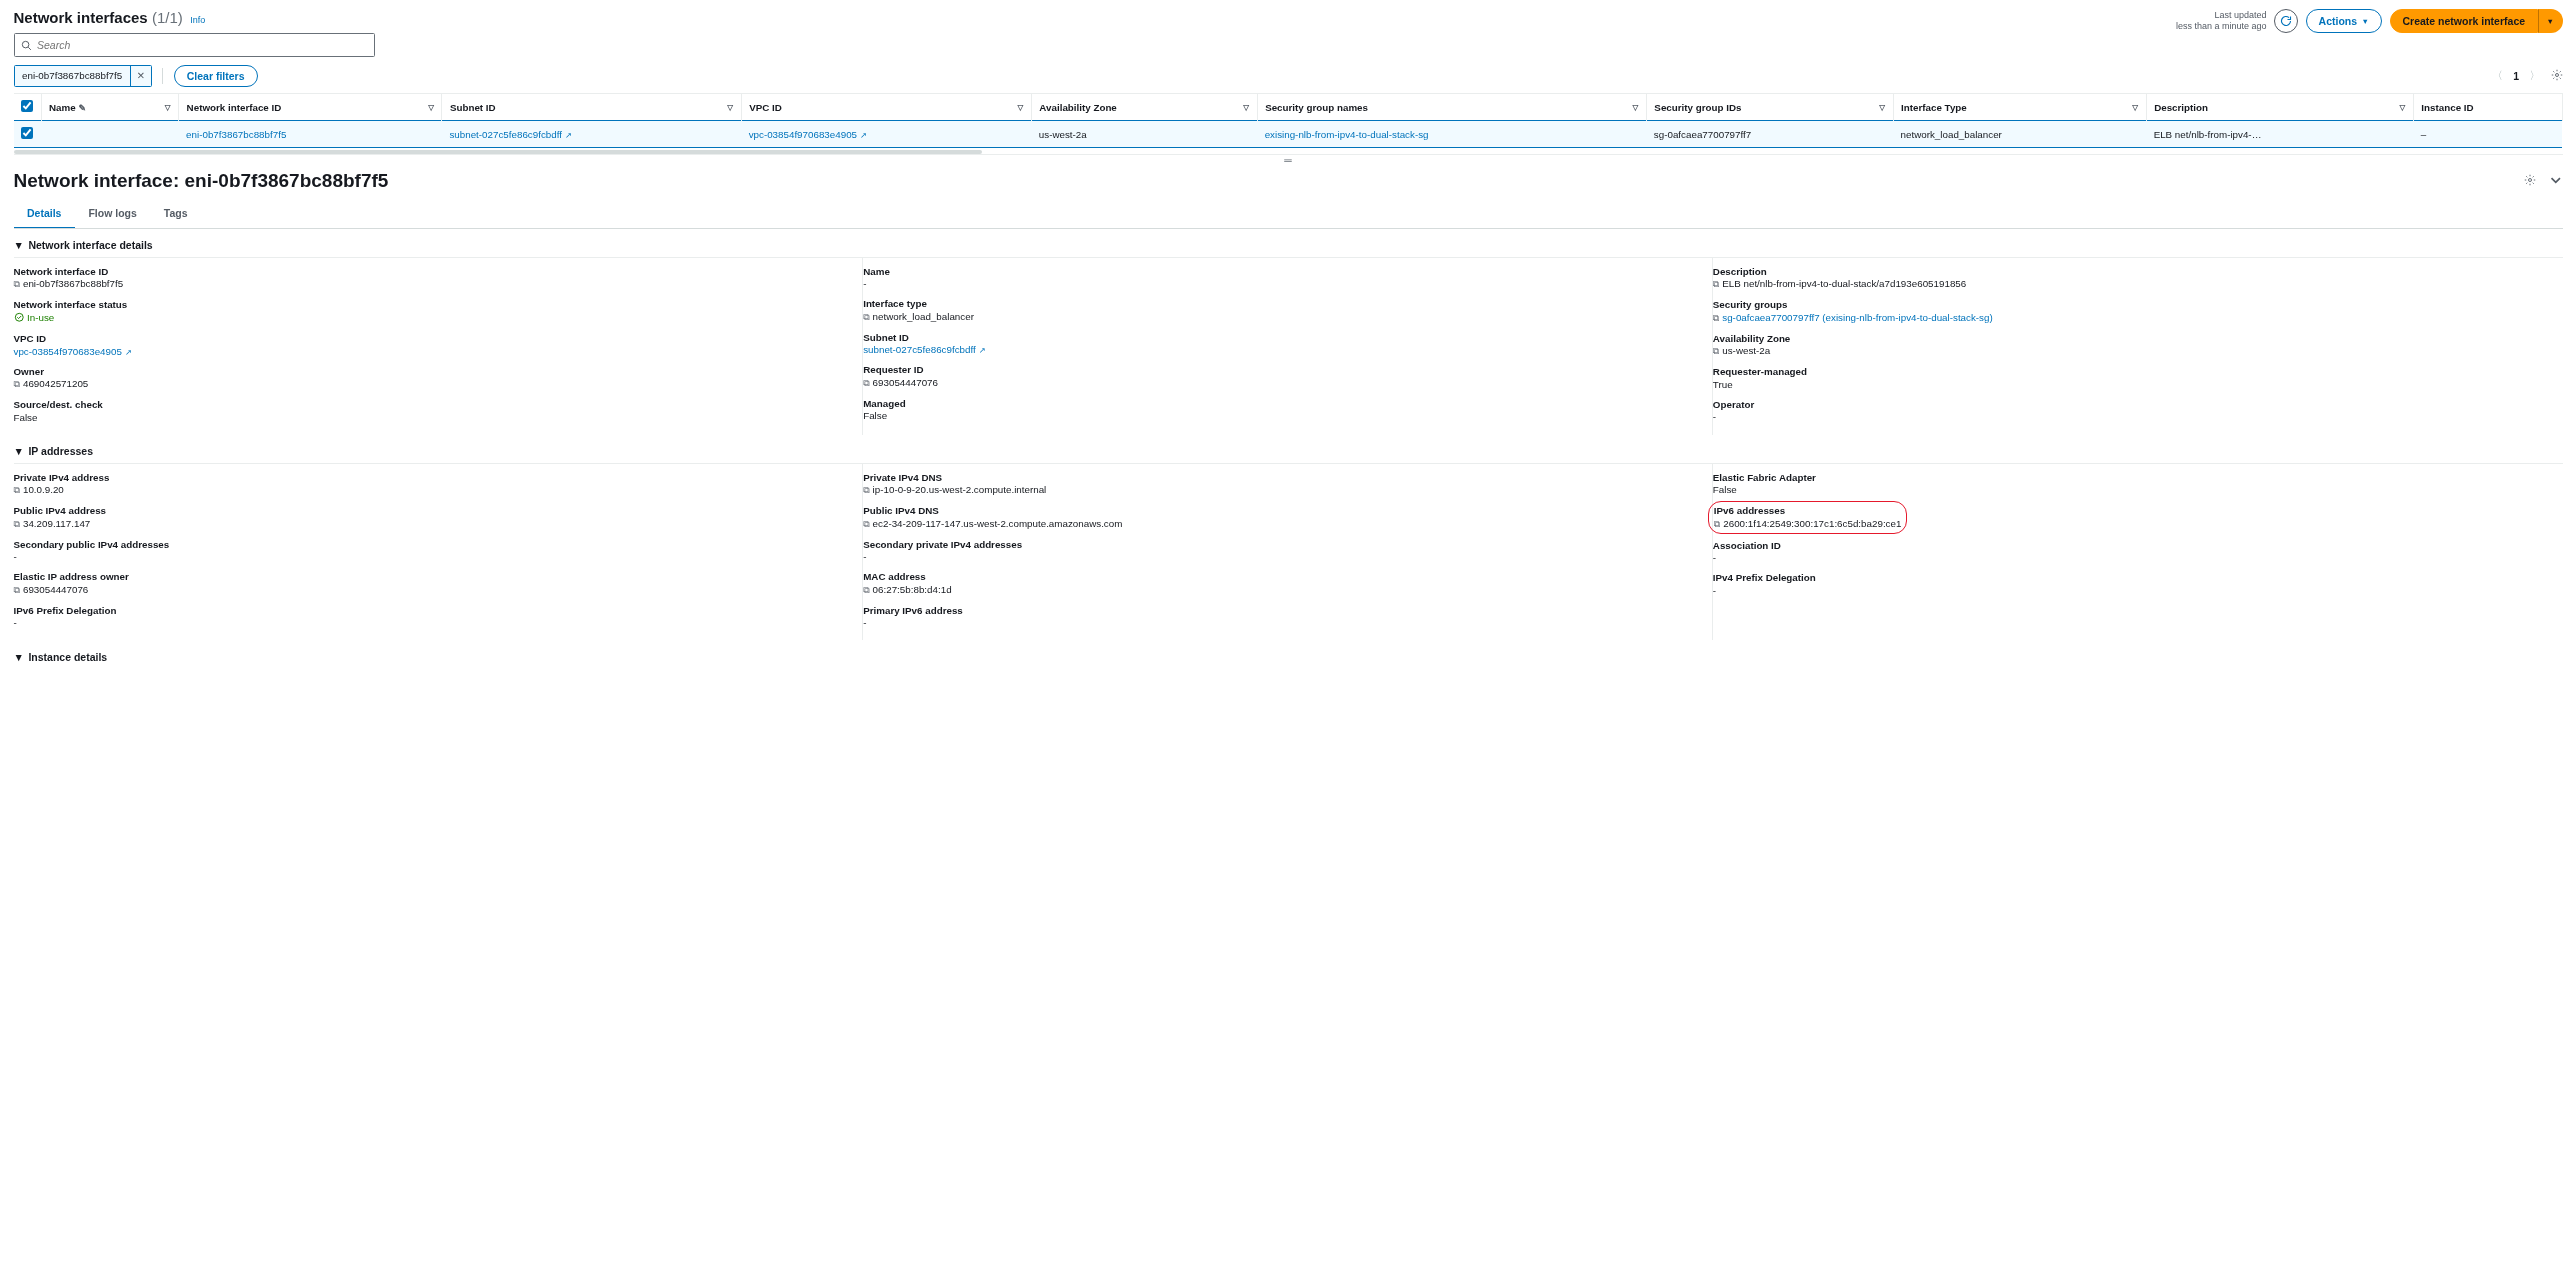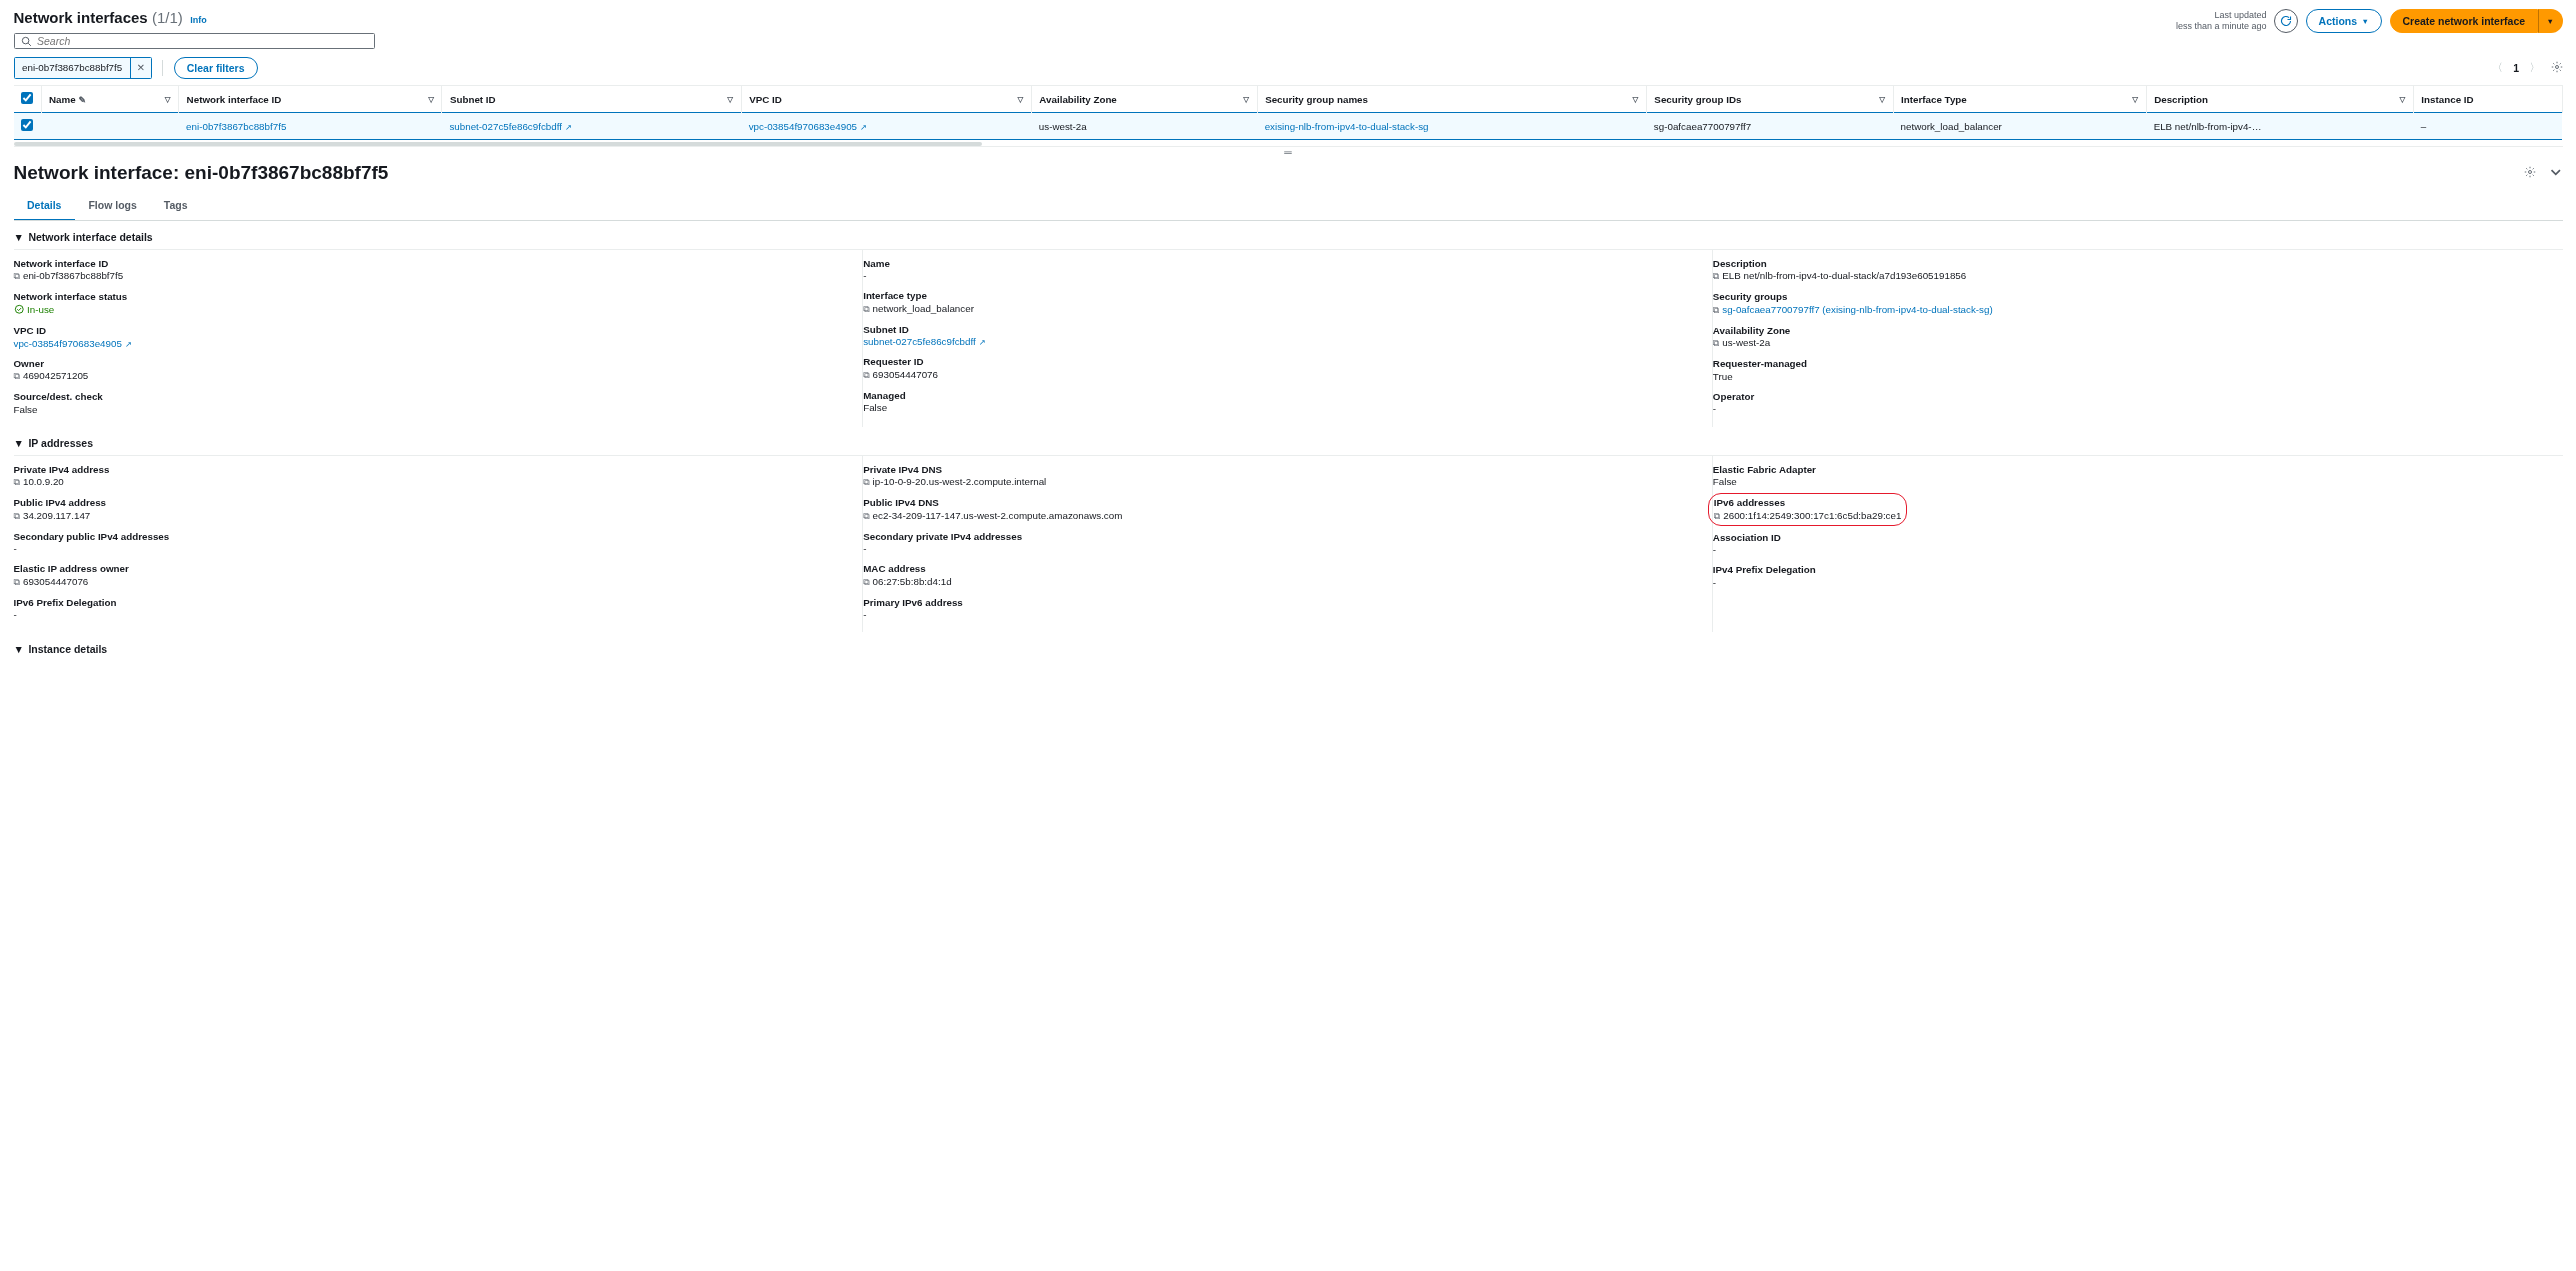--- a/index.html
+++ b/index.html
@@ -2,33 +2,33 @@
 <html style="font-size:12px"><head>
 <meta charset="utf-8">
 <style>
 * { box-sizing: border-box; margin: 0; padding: 0; }
 body { font-family: "Amazon Ember", "Helvetica Neue", Arial, sans-serif; font-size: 10.5px; color: #16191f; background: #fff; }
 .page { padding: 9px 13.5px; }
 .top-bar { display: flex; align-items: flex-start; justify-content: space-between; }
 .title-area { display: flex; align-items: baseline; gap: 7.5px; }
 .title { font-size: 15px; font-weight: 700; }
 .title-count { color: #687078; font-weight: 400; }
-.info-link { color: #0073bb; font-size: 9px; font-weight: 700; cursor: pointer; }
+.info-link { color: #0073bb; font-size: 9px; font-weight: 400; cursor: pointer; }
 .right-actions { display: flex; align-items: center; gap: 7.5px; }
 .last-updated { text-align: right; font-size: 9px; color: #545b64; line-height: 1.2; }
 .refresh-btn { width: 24px; height: 24px; border: 1.1px solid #545b64; border-radius: 50%; display:flex; align-items:center; justify-content:center; color:#0073bb; cursor:pointer; }
 .btn { height: 24px; padding: 0 12px; border-radius: 12px; font-weight: 700; font-size: 10.5px; display: inline-flex; align-items: center; gap: 4.5px; cursor: pointer; white-space: nowrap; }
 .btn-outline-blue { border: 0.8px solid #0073bb; background: #fff; color: #0073bb; }
 .btn-primary { background: #ff9900; border: 0.8px solid #ff9900; color: #16191f; }
 .btn-group { display: flex; }
 .btn-group .btn:first-child { border-top-right-radius: 0; border-bottom-right-radius: 0; }
 .btn-group .btn-caret { border-top-left-radius: 0; border-bottom-left-radius: 0; padding: 0 7.5px; border-left: 0.8px solid rgba(0,0,0,0.25); }
 .caret { font-size: 7.5px; }
 .search-wrap { margin-bottom: 7.5px; }
-.search-box { display: flex; align-items: center; width: 361px; height: 16px; border: 0.8px solid #687078; border-radius: 1.5px; padding: 0 6px; gap: 6px; }
+.search-box { display: flex; align-items: center; width: 361px; height: 24px; border: 0.8px solid #687078; border-radius: 1.5px; padding: 0 6px; gap: 6px; }
 .search-input { border: none; outline: none; flex: 1; font-size: 10.5px; font-style: italic; color: #687078; background: transparent; }
 .filter-row { display: flex; align-items: center; gap: 10.5px; margin-bottom: 6px; justify-content: space-between; }
 .filter-left { display: flex; align-items: center; gap: 10.5px; }
 .filter-chip { display: flex; align-items: center; border: 0.8px solid #0073bb; border-radius: 1.5px; height: 22.6px; background: #f1faff; }
 .filter-chip span { padding: 0 7.5px; color: #16191f; font-size: 9.8px; }
 .filter-chip .chip-x { border-left: 0.8px solid #0073bb; padding: 0 6px; color: #545b64; cursor: pointer; height: 100%; display:flex; align-items:center; }
 .vdiv { width: 0.8px; height: 16.6px; background: #d5dbdb; }
 .clear-filters { color: #0073bb; border: 0.8px solid #0073bb; border-radius: 12px; height: 22.6px; padding: 0 12px; background: #fff; font-weight: 700; cursor: pointer; font-size: 10.5px; }
 .pager { display:flex; align-items:center; gap: 10.5px; color:#545b64; }
 .pager .arrow { color: #aab7b8; cursor: pointer; font-size: 10.5px; }

